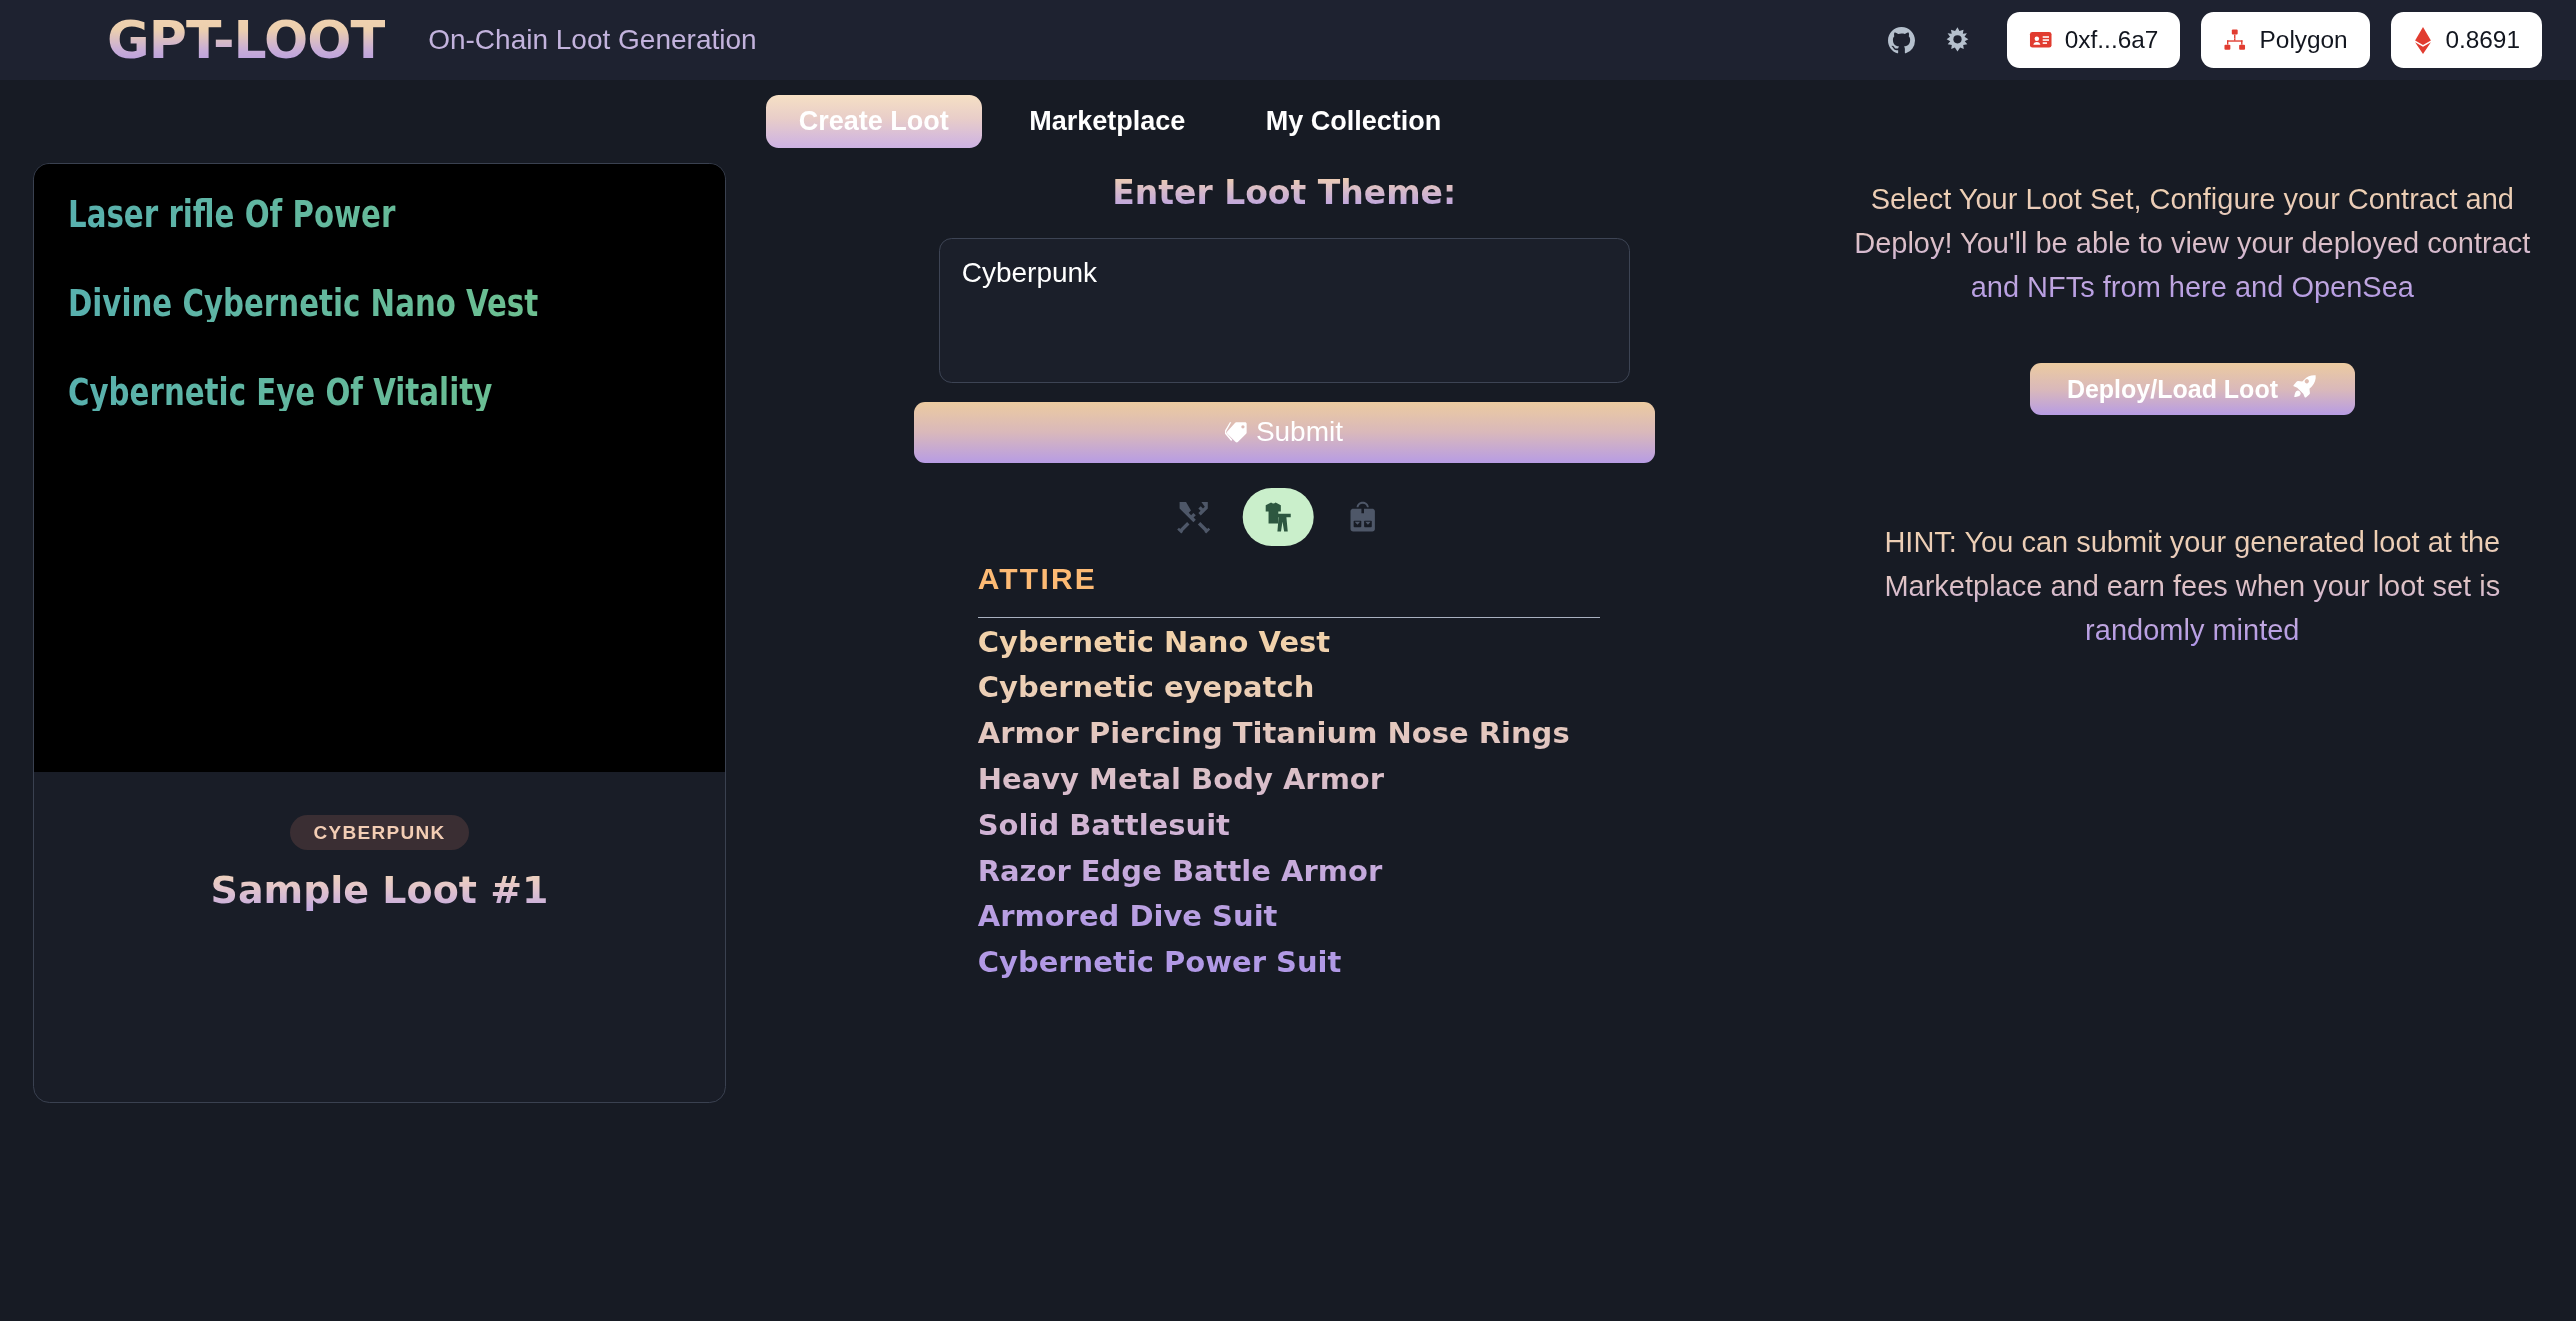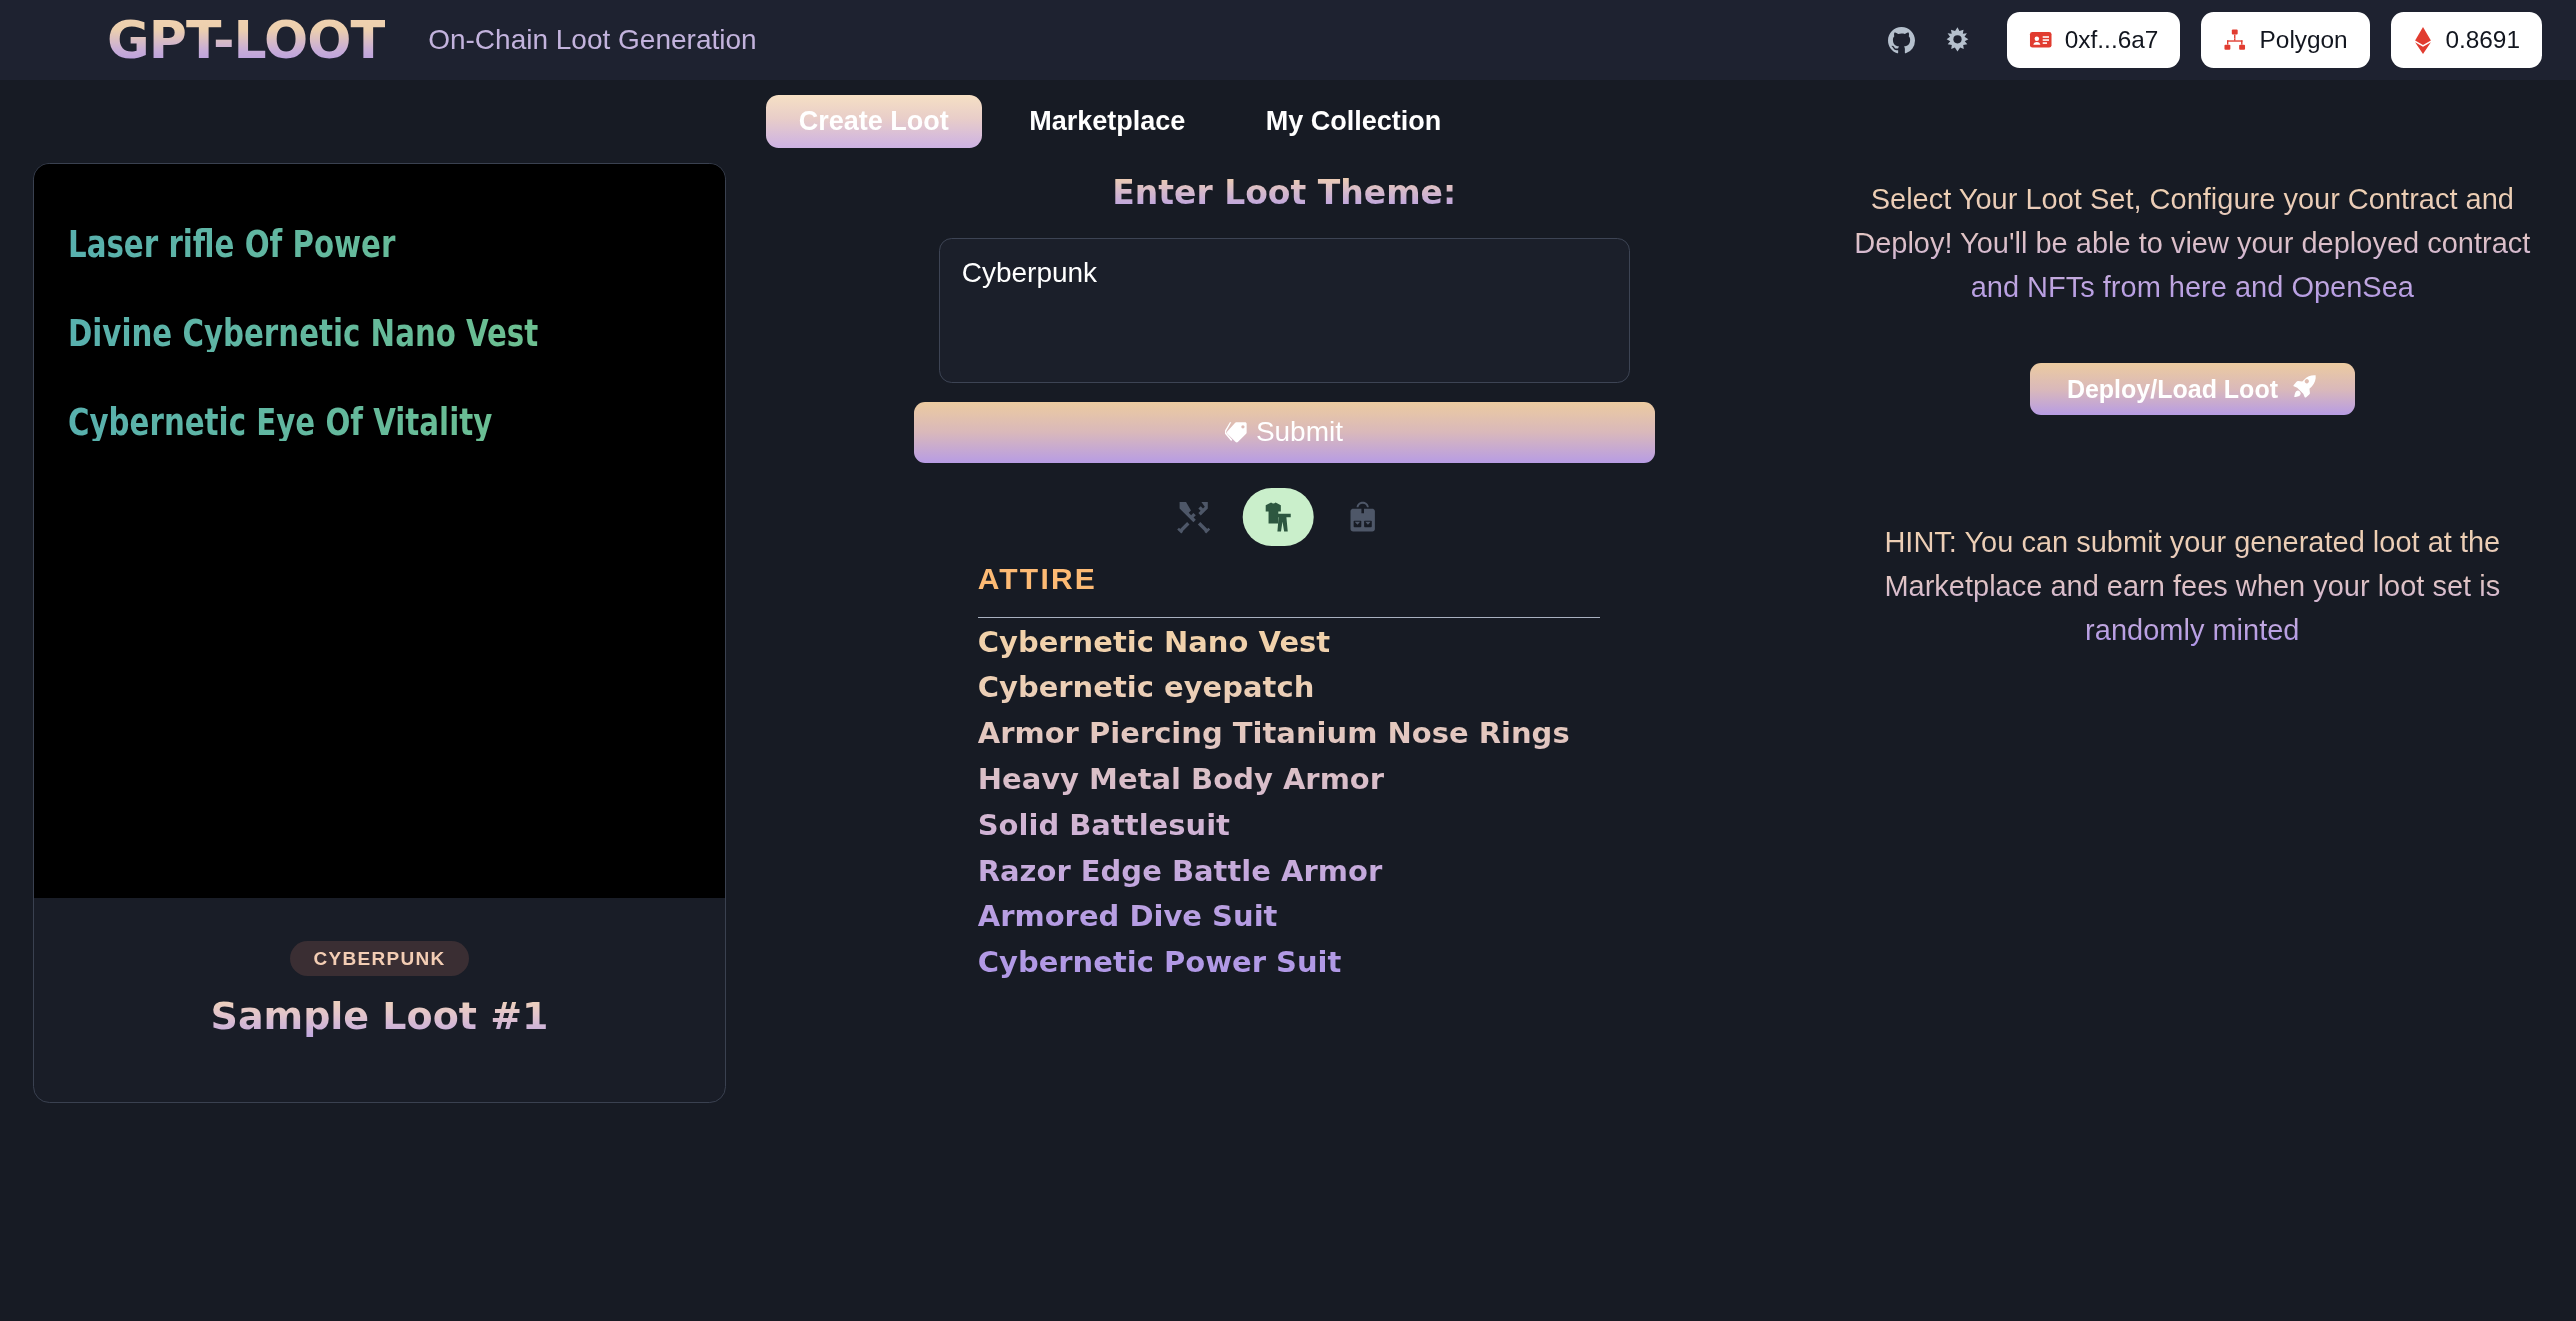--- a/index.html
+++ b/index.html
@@ -118,23 +118,23 @@
     width: 693px;
     height: 940px;
     border: 1.8px solid #3a4150;
     border-radius: 16.3px;
     background: #191d27;
     overflow: hidden;
     display: flex;
     flex-direction: column;
   }
   .loot-svg {
-    height: 734px;
+    height: 608px;
     background: #000000;
-    padding: 62px 34px 0 34px;
+    padding: 32px 34px 0 34px;
   }
   .loot-line {
     font-family: "DejaVu Sans Condensed", "Liberation Sans Narrow", "Liberation Sans", sans-serif;
     font-weight: bold;
     font-size: 37px;
     line-height: 1;
     margin-bottom: 52px;
     background: linear-gradient(to right, #58b0ae, #70c28b);
     -webkit-background-clip: text;
     background-clip: text;

